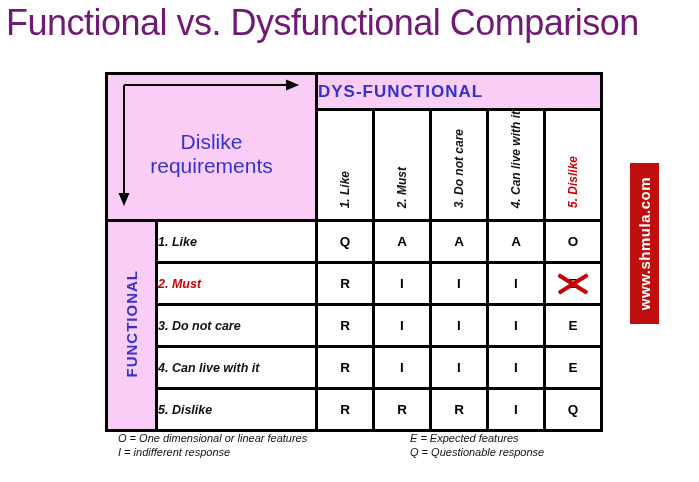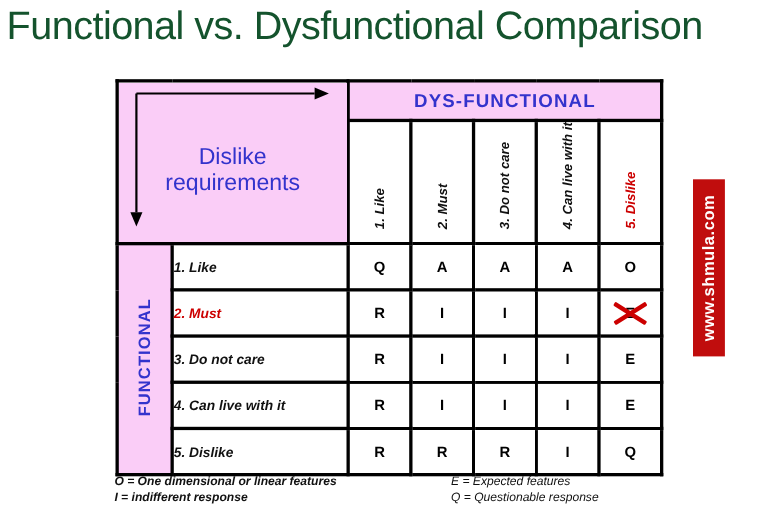--- a/index.html
+++ b/index.html
@@ -7,37 +7,37 @@
     --banner-red:#c00d0d; --border-black:#000000;
   }
   *{box-sizing:border-box;}
   html,body{margin:0;padding:0;}
   body{
     width:699px;height:482px;position:relative;background:#ffffff;
     font-family:"Liberation Sans",sans-serif;color:#000;overflow:hidden;
   }
   .page-title{
     position:absolute;left:6px;top:2px;width:692px;
-    font-size:36px;letter-spacing:-0.5px;font-weight:400;color:#14532d;
+    font-size:36px;letter-spacing:-0.5px;font-weight:400;color:#701a75;
     white-space:nowrap;
   }
   table.kano{
     position:absolute;left:105px;top:72px;
     border-collapse:collapse;table-layout:fixed;width:495px;
   }
   table.kano td,table.kano th{
     border:3px solid var(--border-black);padding:0;background:#fff;
   }
   .pink{background:var(--pink) !important;}
   tr.r-axis{height:36px;}
   tr.r-colheads{height:107px;}
   tr.r-body{height:42px;}
   th.dys{
     font-size:17px;font-weight:700;letter-spacing:1px;color:var(--blue);
-    text-align:center;vertical-align:middle;
+    text-align:left;vertical-align:middle;
   }
   td.corner{position:relative;vertical-align:middle;text-align:center;}
   td.corner svg{position:absolute;left:0;top:0;}
   .corner-label{
     width:180px;margin:14px auto 0;color:var(--blue);
     font-size:21px;line-height:24px;
   }
   td.rot{vertical-align:bottom;text-align:center;}
   .vtext{
     display:inline-block;writing-mode:vertical-rl;transform:rotate(180deg);
@@ -72,21 +72,21 @@
     position:absolute;left:630px;top:163px;width:29px;height:161px;
     background:var(--banner-red);display:flex;align-items:center;justify-content:center;
   }
   .banner .vtext{
     color:#fff;font-weight:700;font-size:15px;letter-spacing:0.5px;
   }
   .legend{
     position:absolute;top:432px;font-style:italic;font-size:11px;
     line-height:13.5px;color:#111;
   }
-  .legend-left{left:104px;font-weight:bold;}
+  .legend-left{left:118px;}
   .legend-right{left:367px;margin-left:43px;}
 </style>
 </head>
 <body>
 
 <div class="page-title">Functional vs. Dysfunctional Comparison</div>
 
 <table class="kano">
   <colgroup>
     <col style="width:50px">

